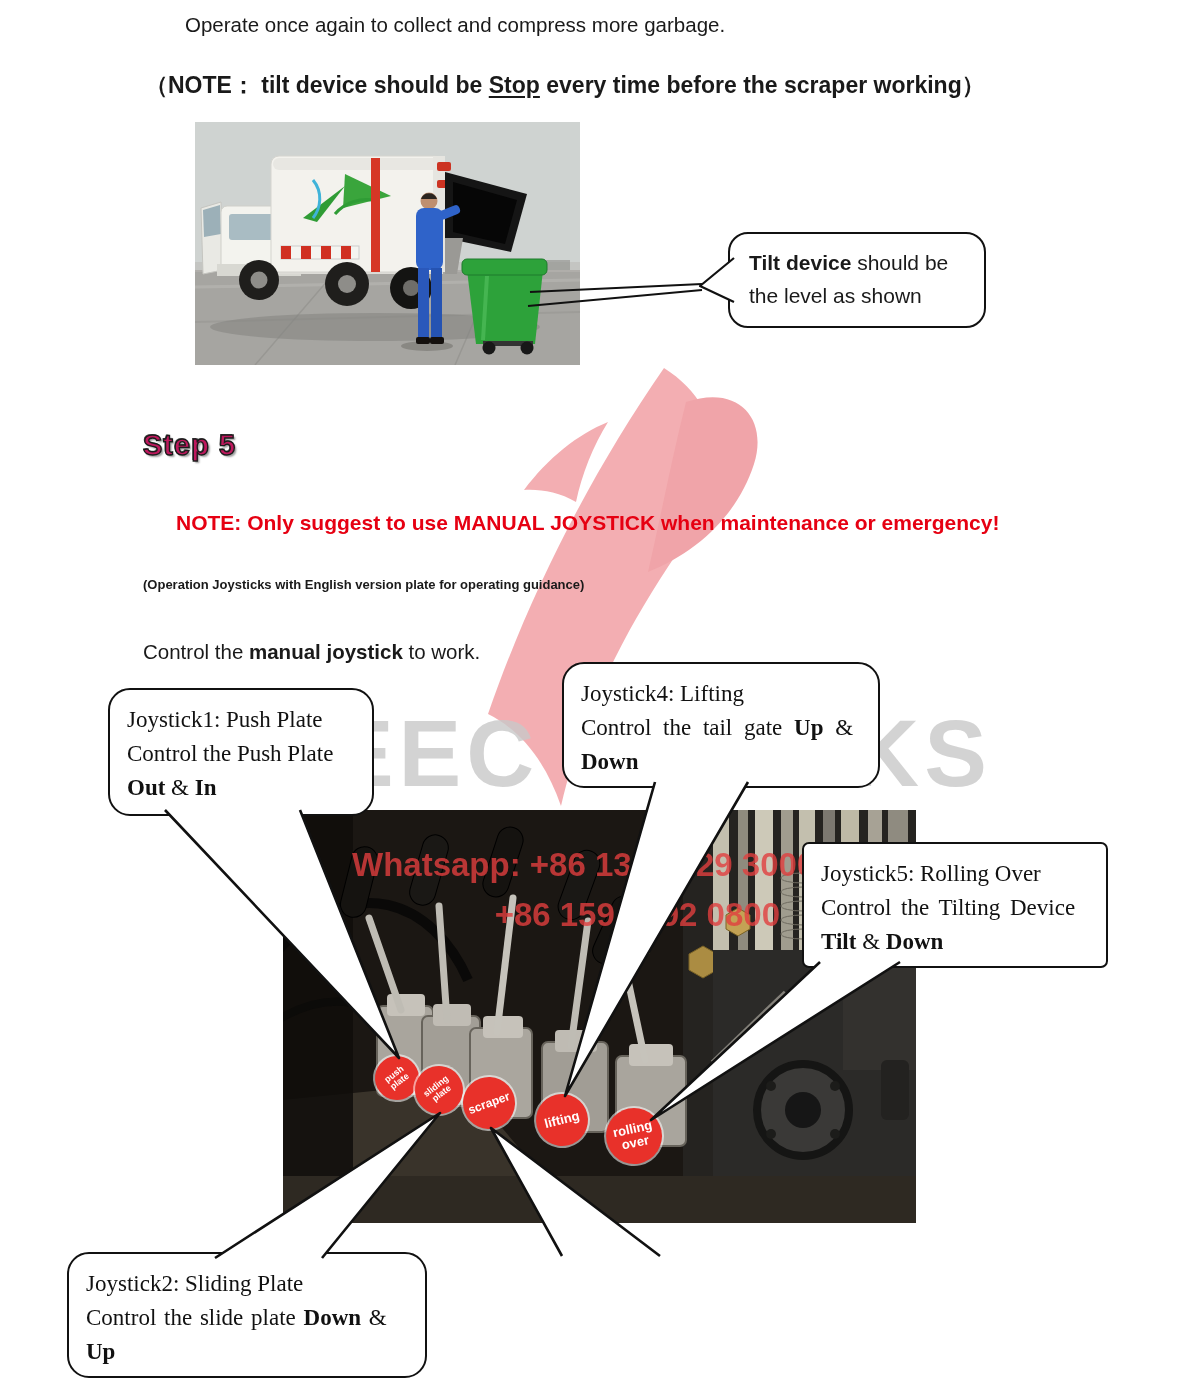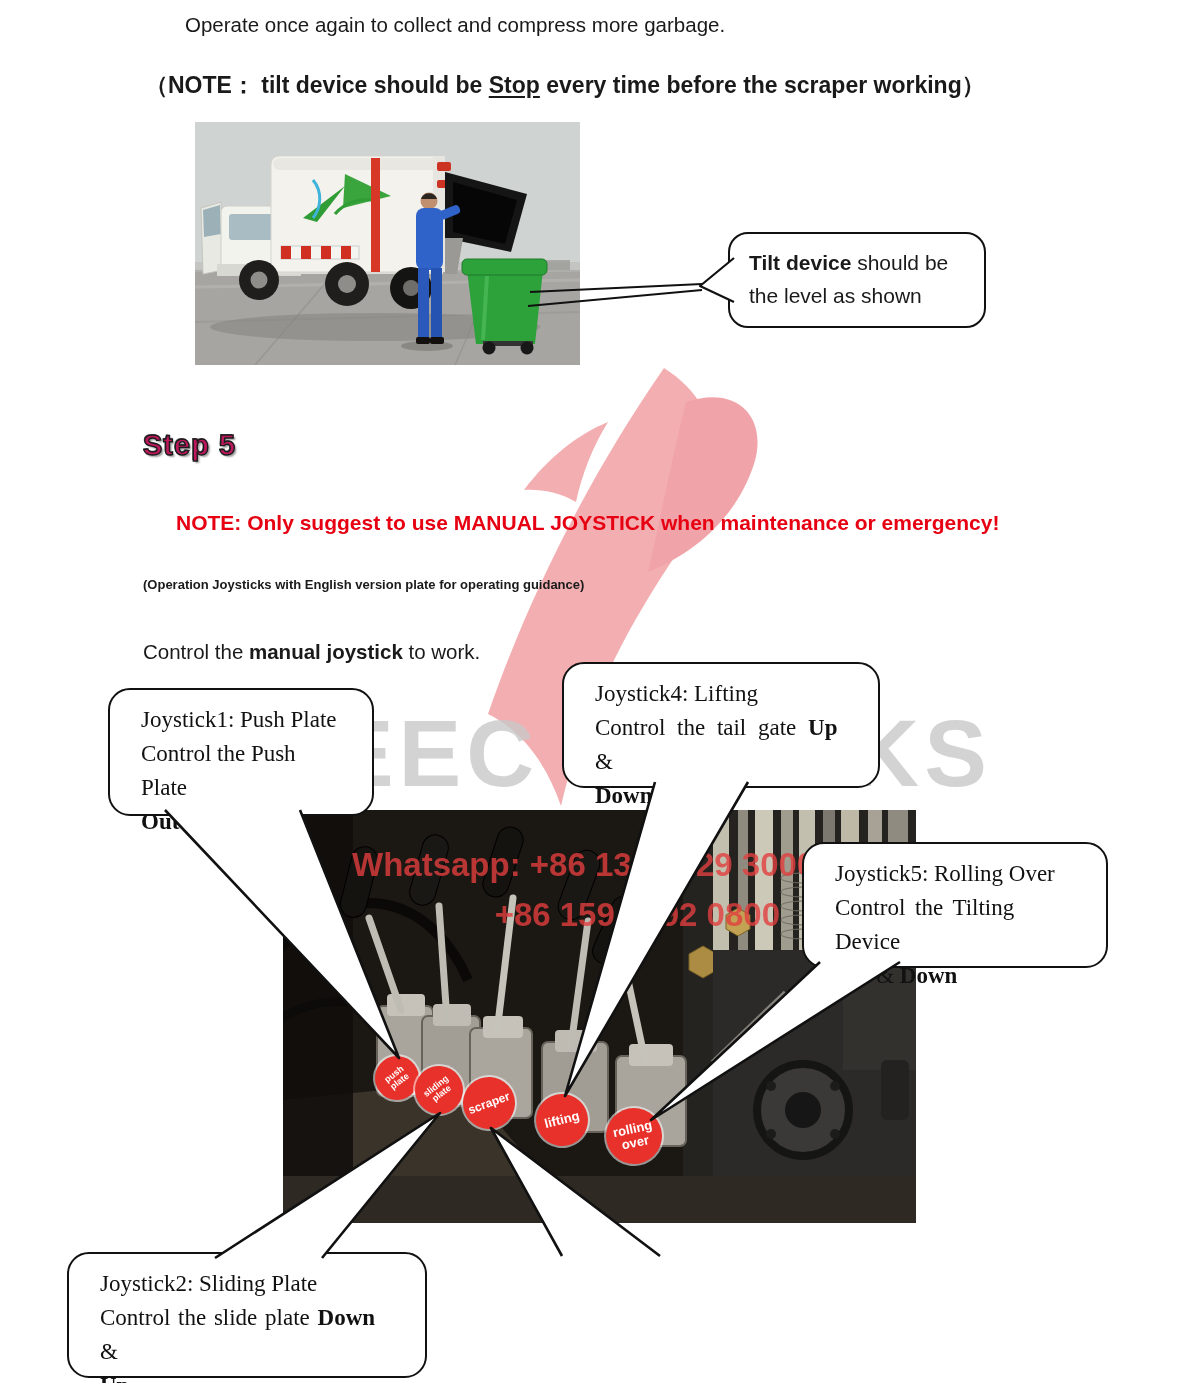--- a/index.html
+++ b/index.html
@@ -51,35 +51,35 @@
   }
 
   
   .overlay{left:0;top:0;width:1200px;height:1383px;z-index:8;pointer-events:none;}
 
   
   .callout{
     position:absolute;background:#fff;border:2.5px solid #111;
     border-radius:22px;z-index:7;box-sizing:border-box;
     font-family:"Liberation Serif",serif;font-size:23px;line-height:34px;color:#111;
-    padding:13px 31px;
+    padding:13px 17px;
   }
   .callout .ws2{word-spacing:2px;}
   .callout .ws4{word-spacing:4px;}
   .callout .ws6{word-spacing:6px;}
   .callout .ws9{word-spacing:9px;}
   .tilt-callout{
     position:absolute;left:728px;top:232px;width:258px;height:96px;
     background:#fff;border:2.5px solid #111;border-radius:20px;z-index:7;
     box-sizing:border-box;padding:12px 0 4px 19px;
     font-size:21px;line-height:33px;color:#1a1a1a;
   }
   .co-j1{left:108px;top:688px;width:266px;height:128px;}
   .co-j4{left:562px;top:662px;width:318px;height:126px;}
-  .co-j5{left:802px;top:842px;width:306px;height:126px;}
+  .co-j5{left:802px;top:842px;width:306px;height:126px;border-radius:7px;}
   .co-j2{left:67px;top:1252px;width:360px;height:126px;}
   .co-j3{left:455px;top:1250px;width:330px;height:128px;}
 </style>
 </head>
 <body>
 
 <div class="page">
 
   <svg class="abs logo-mark" viewBox="0 0 345 450">
     <path d="M 236,6 C 296,44 304,112 258,178 C 205,255 157,340 133,444 C 117,398 92,368 60,352 C 100,236 160,116 236,6 Z" fill="#f2a6aa"></path>

